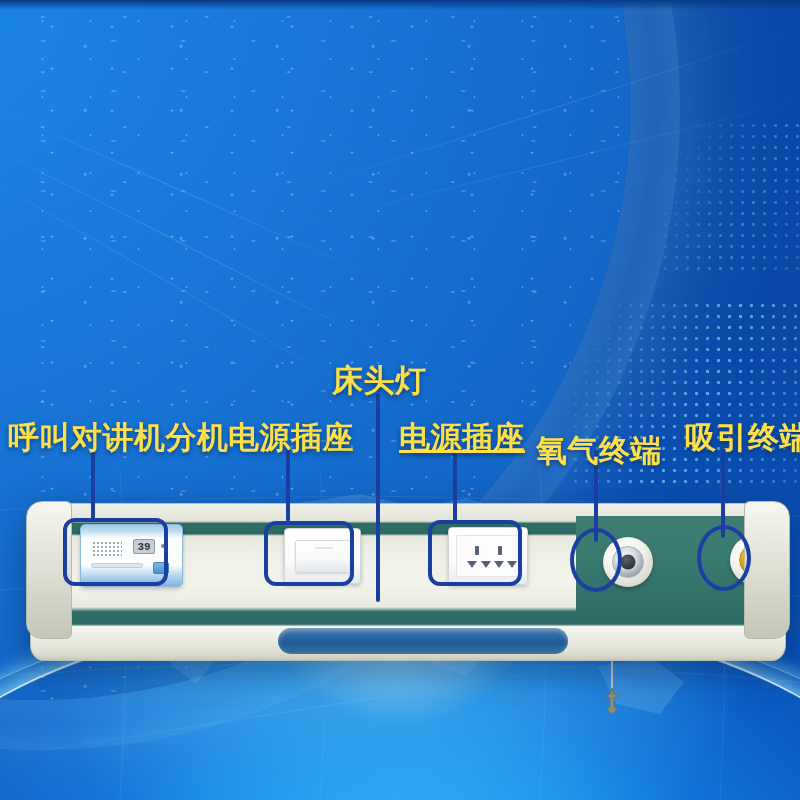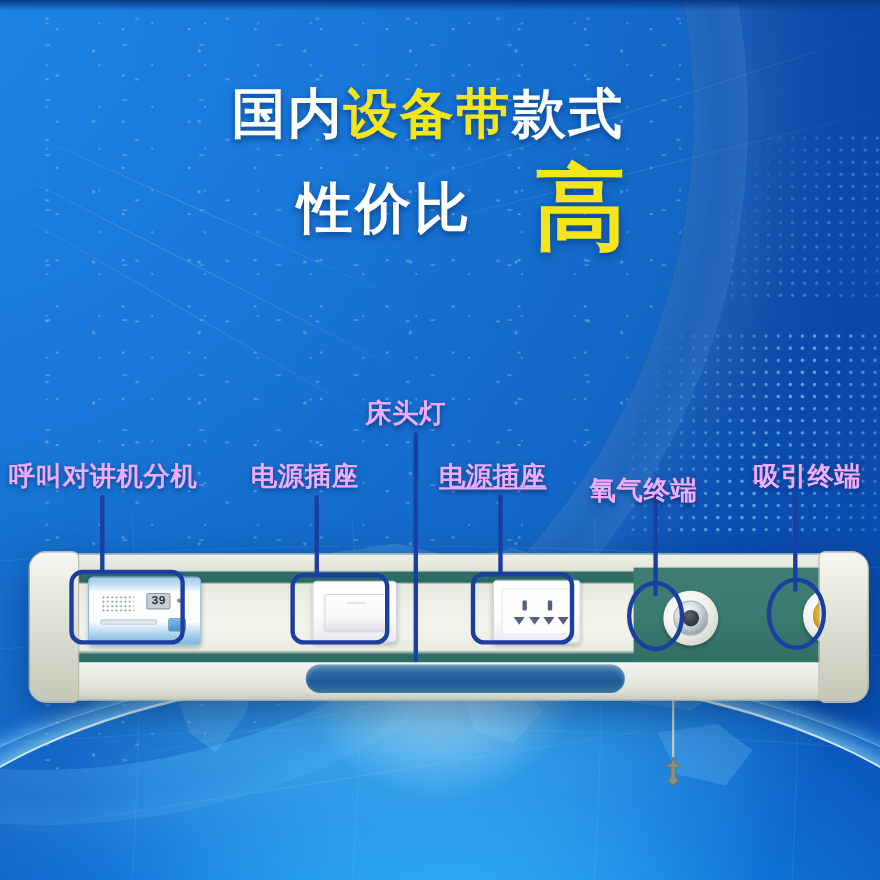--- a/index.html
+++ b/index.html
@@ -92,30 +92,30 @@
     text-shadow:0 3px 6px rgba(2,30,80,.55);
   }
   .hl-gao{
     font-size:84px;font-weight:bold;color:#f2e61b;line-height:.95;
     text-shadow:0 3px 8px rgba(2,30,80,.5);
   }
 
   
   .labels{position:absolute;left:0;right:0;top:0;z-index:22;}
   .lbl{
-    position:absolute;font-size:24px;font-weight:bold;color:#f0abfc;white-space:nowrap;
+    position:absolute;font-size:31px;font-weight:bold;color:#fde047;white-space:nowrap;
     text-shadow:0 2px 5px rgba(3,35,90,.65);letter-spacing:.5px;
   }
 
   
   .leaders{position:absolute;inset:0;z-index:21;pointer-events:none;}
 
   
   .panel{
-    position:absolute;left:30px;top:503px;width:756px;height:134px;z-index:15;
+    position:absolute;left:30px;top:503px;width:756px;height:158px;z-index:15;
     filter:drop-shadow(0 10px 18px rgba(2,24,70,.45));
   }
   .panel-body{
     position:absolute;inset:0;border-radius:14px/16px;
     background:linear-gradient(180deg,
       #eef0e8 0%,
       #e8eadf 6%,
       #dfe2d5 11%,
       #2f6d66 12.5%,
       #2b6a63 19%,
@@ -270,27 +270,20 @@
   </div>
 
   <div class="arc-glow"></div>
   <div class="arc-line two"></div>
   <div class="arc-line"></div>
 
   <div class="halftone"></div>
   <div class="halftone b"></div>
   <div class="bg-topbar"></div>
 
-  <div class="headline">
-    <div class="hl-line1"><span>国内</span><span class="hl-y">设备带</span><span>款式</span></div>
-    <div class="hl-line2">
-      <span class="hl-xjb">性价比</span>
-      <span class="hl-gao">高</span>
-    </div>
-  </div>
 
   <svg class="leaders" viewBox="0 0 800 800">
     <g stroke="#1b3fa0" stroke-width="4" fill="none" stroke-linecap="round">
       <line x1="93" y1="452" x2="93" y2="520"></line>
       <line x1="288" y1="452" x2="288" y2="520"></line>
       <line x1="378" y1="395" x2="378" y2="600"></line>
       <line x1="455" y1="452" x2="455" y2="520"></line>
       <line x1="596" y1="452" x2="596" y2="540"></line>
       <line x1="723" y1="452" x2="723" y2="536"></line>
     </g>

